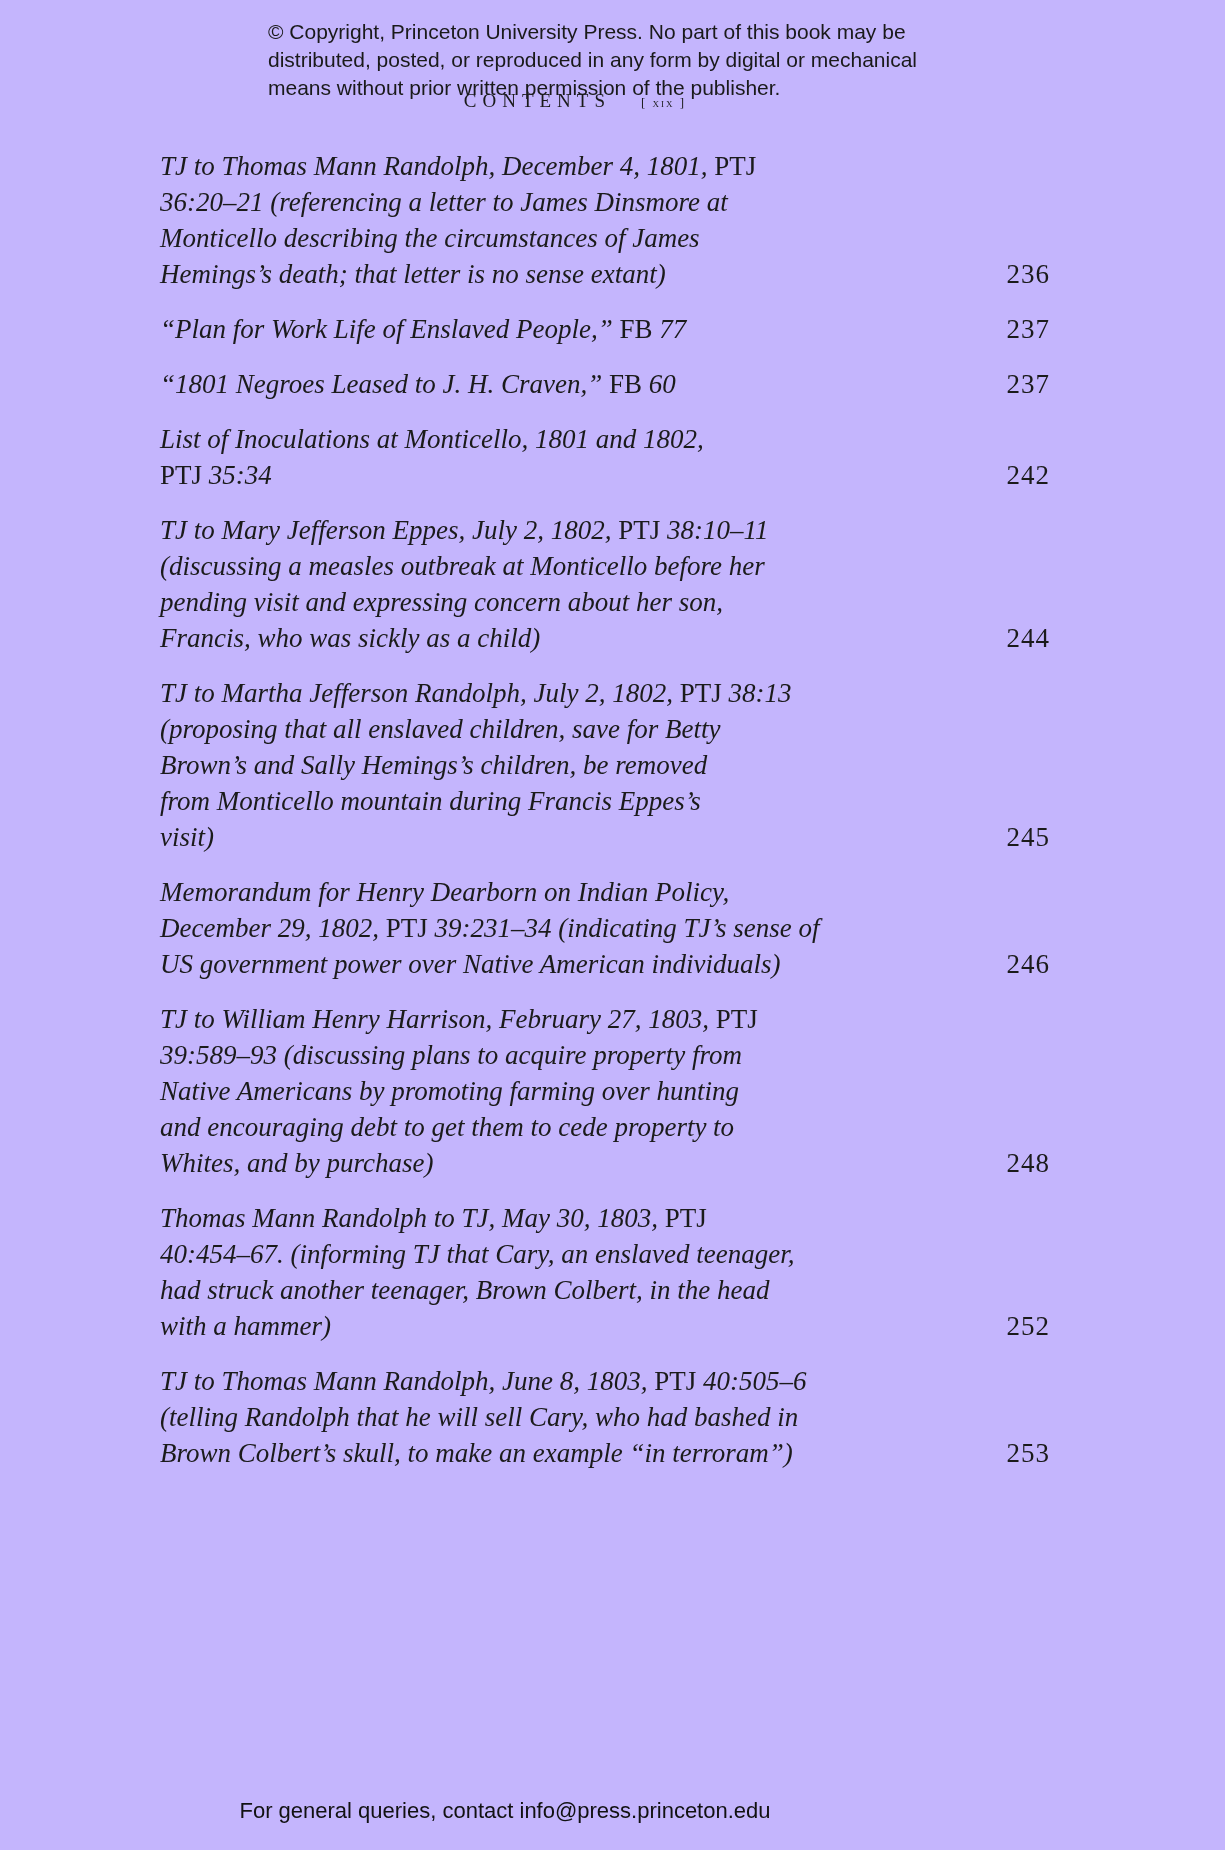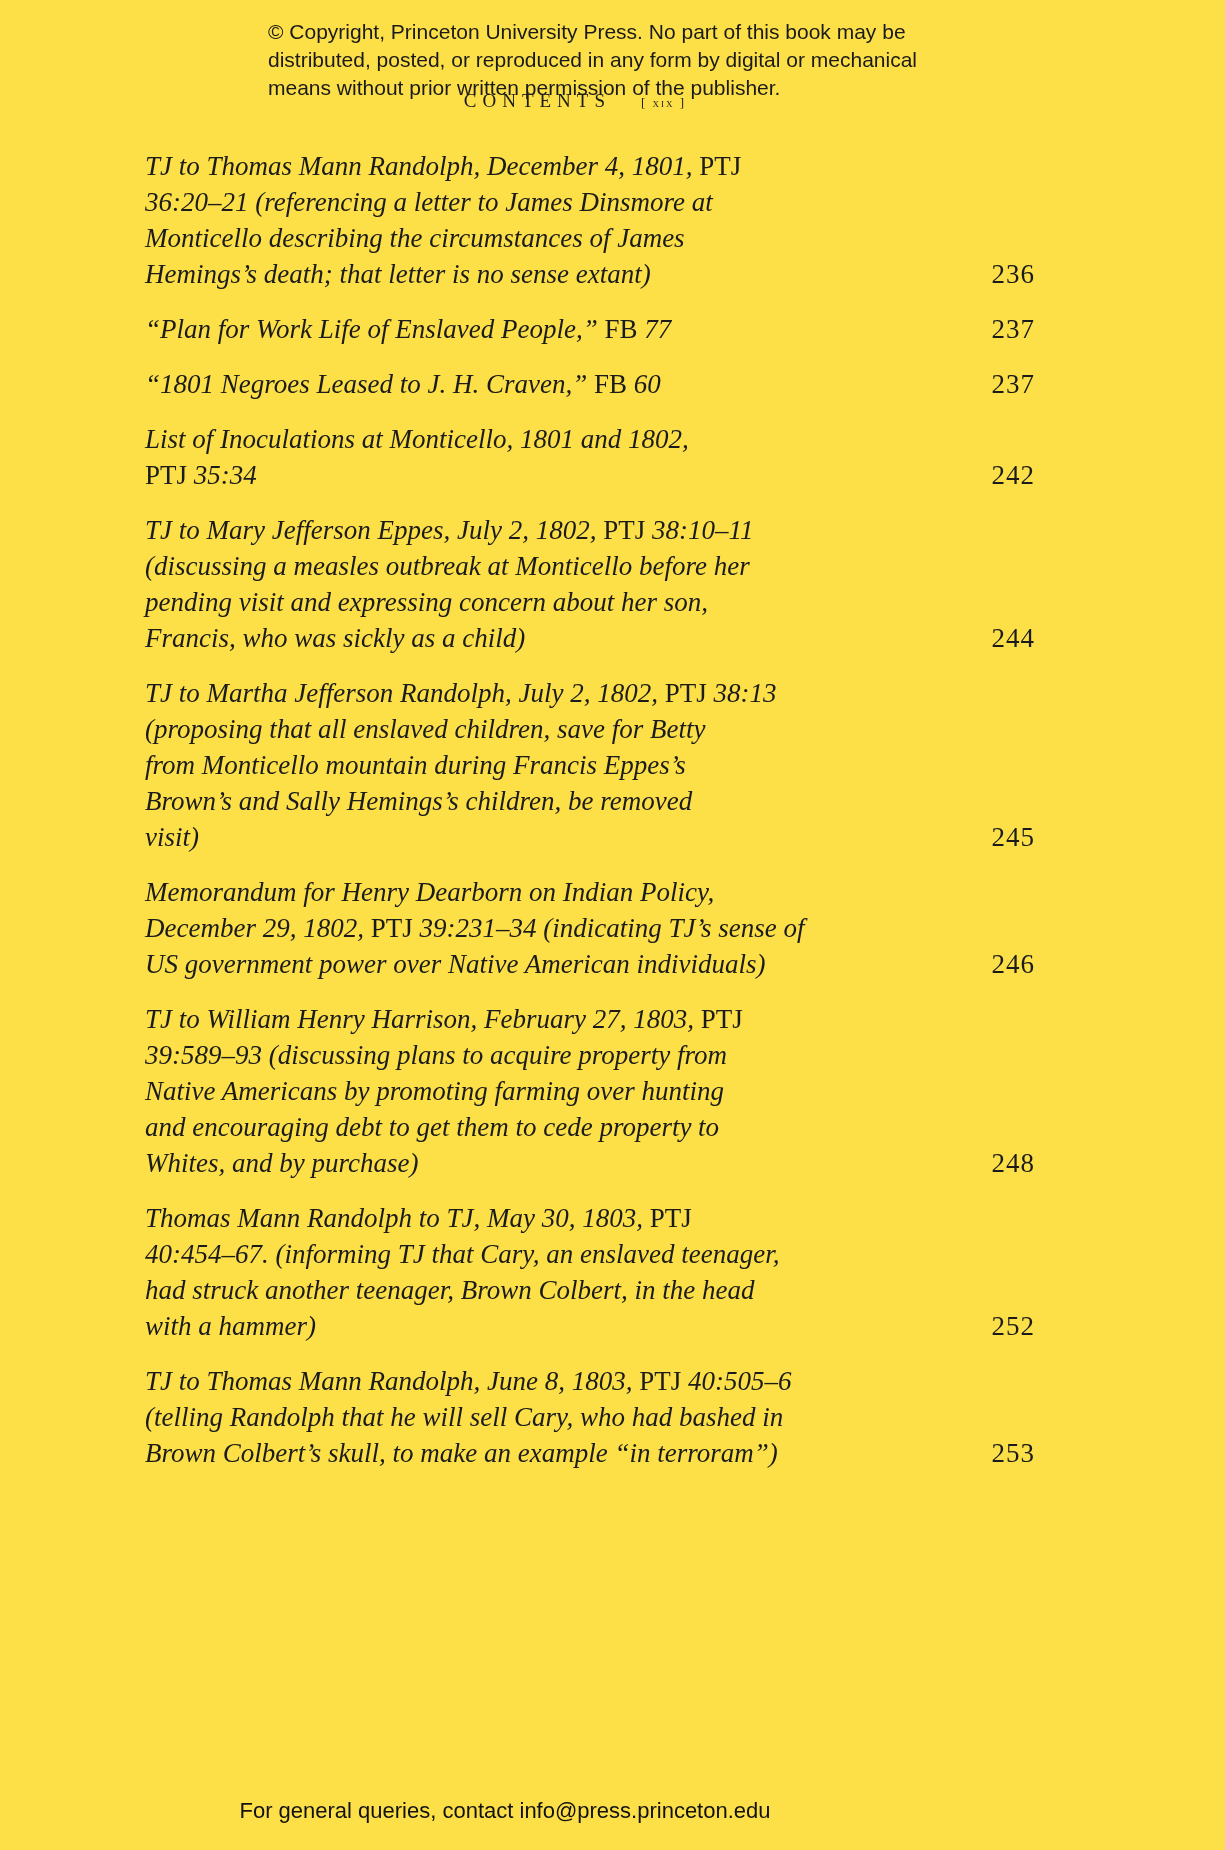--- a/index.html
+++ b/index.html
@@ -9,21 +9,21 @@
   }
   body {
     width: 1225px;
     height: 1850px;
     position: relative;
     font-kerning: normal;
   }
   .page {
     position: absolute;
     inset: 0;
-    background: #fde047;
+    background: #c4b5fd;
     overflow: hidden;
     padding-left: 36px;
   }
   .copyright {
     position: absolute;
     left: 268px;
     top: 18px;
     font-family: "Liberation Sans", sans-serif;
     font-size: 21px;
     line-height: 28px;
@@ -44,21 +44,21 @@
     letter-spacing: 6px;
   }
   .rh-folio {
     font-size: 13px;
     font-variant: small-caps;
     letter-spacing: 2px;
     margin-left: 30px;
   }
   .entries {
     position: absolute;
-    left: 145px;
+    left: 160px;
     top: 148px;
     width: 890px;
     font-family: "Liberation Serif", serif;
     font-size: 27px;
     color: #1b1b1b;
   }
   .entry {
     margin-bottom: 19px;
   }
   .line {
@@ -121,22 +121,22 @@
       </div>
       <div class="entry">
         <div class="line"><span class="run-i">TJ to Mary Jefferson Eppes, July 2, 1802, </span><span class="run-r">PTJ </span><span class="run-i">38:10–11</span></div>
         <div class="line"><span class="run-i">(discussing a measles outbreak at Monticello before her</span></div>
         <div class="line"><span class="run-i">pending visit and expressing concern about her son,</span></div>
         <div class="line"><span class="run-i">Francis, who was sickly as a child)</span><span class="pageno">244</span></div>
       </div>
       <div class="entry">
         <div class="line"><span class="run-i">TJ to Martha Jefferson Randolph, July 2, 1802, </span><span class="run-r">PTJ </span><span class="run-i">38:13</span></div>
         <div class="line"><span class="run-i">(proposing that all enslaved children, save for Betty</span></div>
+        <div class="line"><span class="run-i">Brown’s and Sally Hemings’s children, be removed</span></div>
         <div class="line"><span class="run-i">from Monticello mountain during Francis Eppes’s</span></div>
-        <div class="line"><span class="run-i">Brown’s and Sally Hemings’s children, be removed</span></div>
         <div class="line"><span class="run-i">visit)</span><span class="pageno">245</span></div>
       </div>
       <div class="entry">
         <div class="line"><span class="run-i">Memorandum for Henry Dearborn on Indian Policy,</span></div>
         <div class="line"><span class="run-i">December 29, 1802, </span><span class="run-r">PTJ </span><span class="run-i">39:231–34 (indicating TJ’s sense of</span></div>
         <div class="line"><span class="run-i">US government power over Native American individuals)</span><span class="pageno">246</span></div>
       </div>
       <div class="entry">
         <div class="line"><span class="run-i">TJ to William Henry Harrison, February 27, 1803, </span><span class="run-r">PTJ</span></div>
         <div class="line"><span class="run-i">39:589–93 (discussing plans to acquire property from</span></div>

